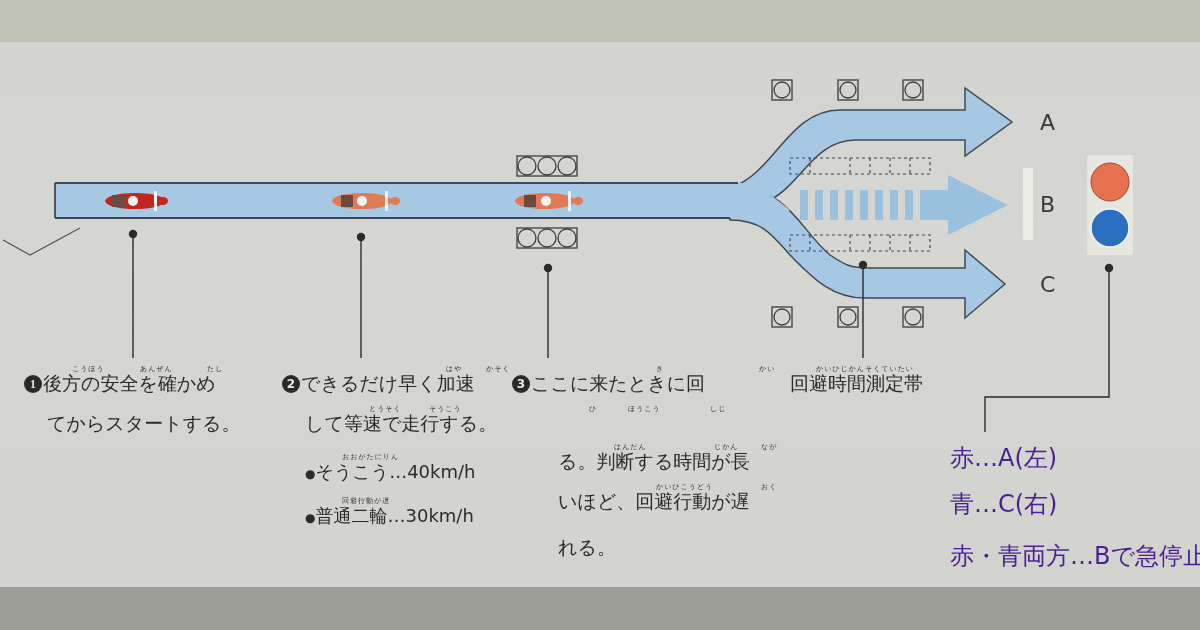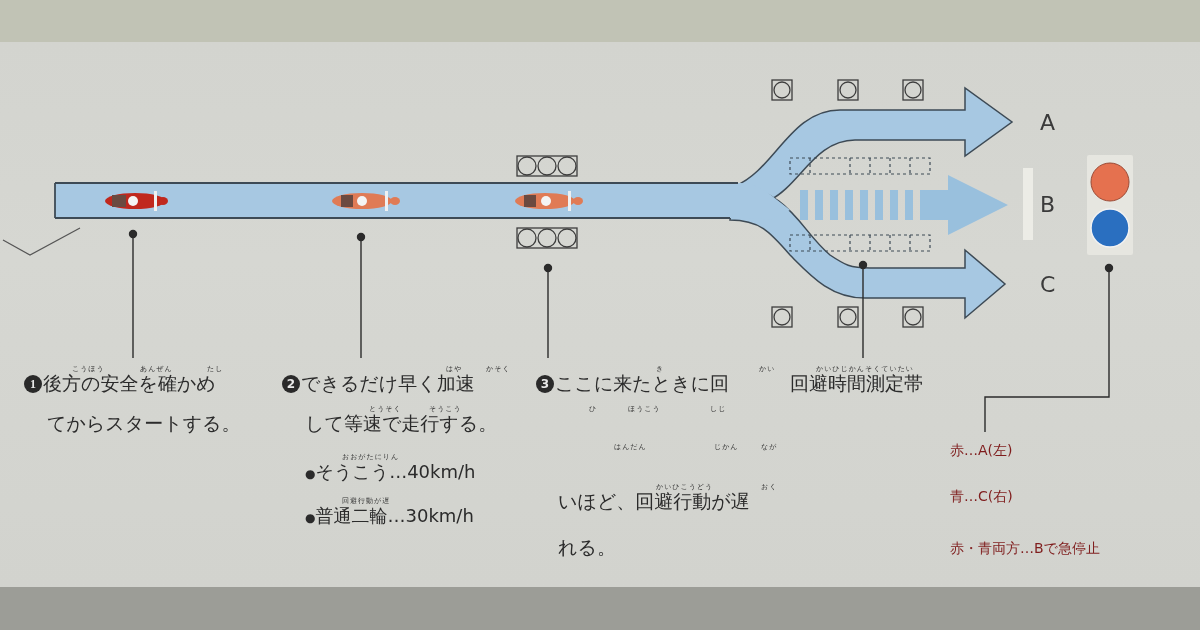--- a/index.html
+++ b/index.html
@@ -6,21 +6,21 @@
   body{width:1200px;height:630px;overflow:hidden;background:#c0c2b4;font-family:"DejaVu Sans",sans-serif;}
   .stage{position:relative;width:1200px;height:630px;}
   .top-band{position:absolute;left:0;top:0;width:1200px;height:42px;background:#c1c3b5;}
   .page{position:absolute;left:0;top:42px;width:1200px;height:545px;background:linear-gradient(180deg,#d3d4cf 0%,#d6d7d2 40%,#d2d3ce 100%);}
   .bottom-band{position:absolute;left:0;top:587px;width:1200px;height:43px;background:#9c9d97;}
   svg.diagram{position:absolute;left:0;top:0;}
   .text{position:absolute;color:#2b2b2b;font-size:19px;line-height:19px;white-space:nowrap;}
   .ruby{position:absolute;font-size:7px;color:#333;white-space:nowrap;letter-spacing:1px;margin-left:24px;}
   .num{display:inline-block;width:18px;height:18px;border-radius:50%;background:#2a2a2a;color:#e8e8e8;font-size:12px;line-height:18px;text-align:center;vertical-align:2px;margin-right:1px;font-weight:bold;}
   .lane-label{position:absolute;font-size:22px;color:#3a3a3a;}
-  .note{position:absolute;font-size:14px;color:#7f1d1d;white-space:nowrap;}
+  .note{position:absolute;font-size:24px;color:#4c1d95;white-space:nowrap;}
 </style>
 </head>
 <body>
 
 <div class="stage">
   <div class="top-band"></div>
   <div class="page"></div>
   <div class="bottom-band"></div>
 
   <svg class="diagram" width="1200" height="630" viewBox="0 0 1200 630">
@@ -151,26 +151,27 @@
   <div class="ruby" style="left:422px;top:364px;">はや</div>
   <div class="ruby" style="left:462px;top:364px;">かそく</div>
   <div class="text" style="left:305px;top:414px;">して等速で走行する。</div>
   <div class="ruby" style="left:345px;top:404px;">とうそく</div>
   <div class="ruby" style="left:405px;top:404px;">そうこう</div>
   <div class="text" style="left:305px;top:462px;font-size:18px;"><span style="font-size:12px;">●</span><span>そうこう</span><span>…40km/h</span></div>
   <div class="ruby" style="left:318px;top:452px;">おおがたにりん</div>
   <div class="text" style="left:305px;top:506px;font-size:18px;"><span style="font-size:12px;">●</span><span>普通二輪</span><span>…30km/h</span></div>
   <div class="ruby" style="left:318px;top:496px;">回避行動が遅</div>
 
-  <div class="text" style="left:536px;top:374px;"><span class="num">3</span><span>ここに来たときに回</span></div>
+  <div class="text" style="left:512px;top:374px;"><span class="num">3</span><span>ここに来たときに回</span></div>
   <div class="ruby" style="left:632px;top:364px;">き</div>
   <div class="ruby" style="left:735px;top:364px;">かい</div>
   <div class="ruby" style="left:565px;top:404px;">ひ</div>
   <div class="ruby" style="left:604px;top:404px;">ほうこう</div>
   <div class="ruby" style="left:686px;top:404px;">しじ</div>
+  <div class="text" style="left:558px;top:452px;">る。判断する時間が長</div>
   <div class="ruby" style="left:590px;top:442px;">はんだん</div>
   <div class="ruby" style="left:690px;top:442px;">じかん</div>
   <div class="ruby" style="left:737px;top:442px;">なが</div>
   <div class="text" style="left:558px;top:492px;">いほど、回避行動が遅</div>
   <div class="ruby" style="left:632px;top:482px;">かいひこうどう</div>
   <div class="ruby" style="left:737px;top:482px;text-align:right;">おく</div>
   <div class="text" style="left:558px;top:538px;">れる。</div>
 
   <div class="ruby" style="left:792px;top:364px;">かいひじかんそくていたい</div>
   <div class="text" style="left:790px;top:374px;">回避時間測定帯</div>

